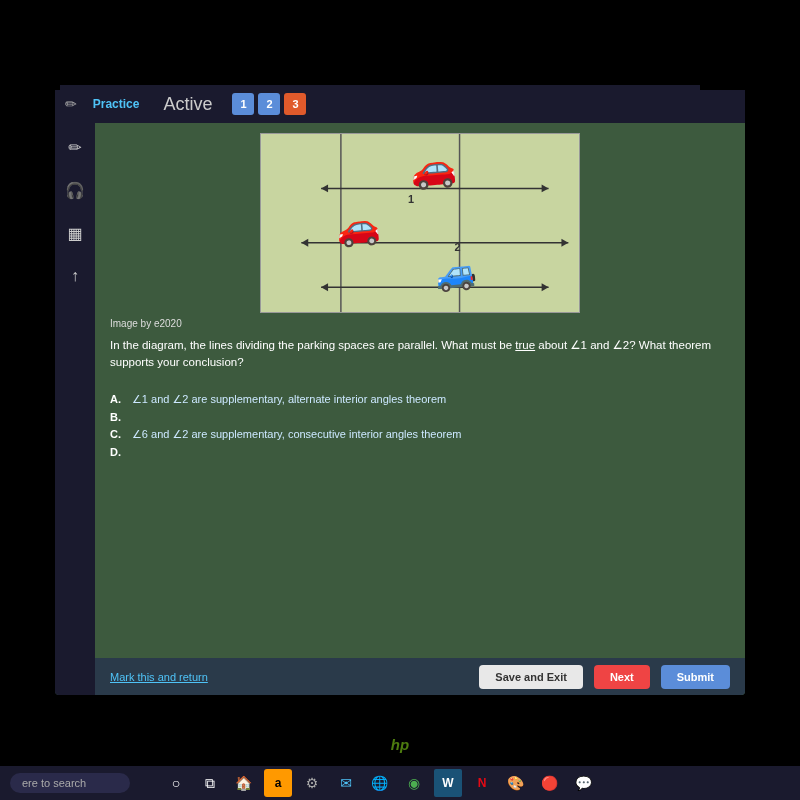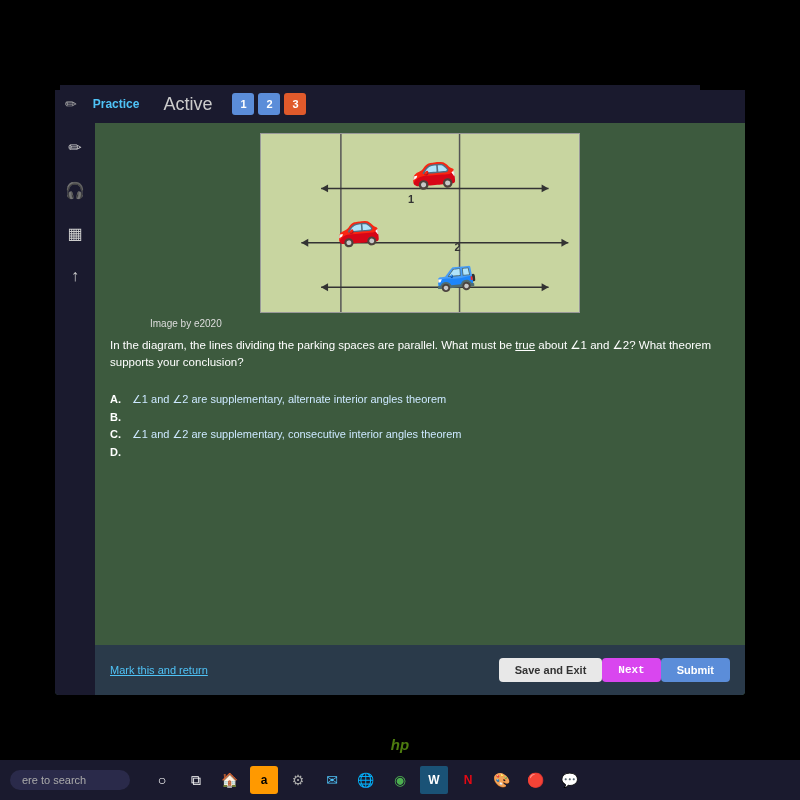--- a/index.html
+++ b/index.html
@@ -117,21 +117,20 @@
       margin: 0 auto 5px auto;
       position: relative;
       overflow: hidden;
     }
 
     .image-credit {
       font-size: 10px;
       color: #ddd;
       margin-bottom: 8px;
       text-align: left;
-      margin-left: 40px;
     }
 
     .question-text {
       font-size: 11.5px;
       color: #fff;
       line-height: 1.5;
       margin-bottom: 21px;
     }
 
     .question-text em {
@@ -164,77 +163,76 @@
     .choice-text {
       color: #cce8ff;
     }
 
     
     .bottom-bar {
       position: absolute;
       bottom: 0;
       left: 0;
       right: 0;
-      height: 50px;
+      height: 37px;
       background: #2a3a4a;
       display: flex;
       align-items: center;
       justify-content: space-between;
       padding: 16px 15px;
     }
 
     .mark-return {
       color: #4fc3f7;
       font-size: 11px;
       text-decoration: underline;
       cursor: pointer;
     }
 
     .btn-group {
       display: flex;
-      gap: 0;
+      gap: 11px;
     }
 
     .btn {
       padding: 6px 16px;
       border: none;
       border-radius: 4px;
       font-size: 11px;
       cursor: pointer;
       font-weight: bold;
     }
 
     .btn-save {
       background: #e8e8e8;
       color: #333;
     }
 
     .btn-next {
-      background: #d946ef;
+      background: #ef4444;
       color: #fff;
-      font-family: Liberation Mono, monospace;
     }
 
     .btn-submit {
       background: #5b8dd9;
       color: #fff;
     }
 
     
     .taskbar {
       position: absolute;
       bottom: 0;
       left: 0;
       width: 800px;
-      height: 40px;
+      height: 34px;
       background: #1a1a2e;
       display: flex;
       align-items: center;
       padding: 0 10px;
-      gap: 8px;
+      gap: 22px;
     }
 
     .taskbar-search {
       background: #2a2a4a;
       border-radius: 15px;
       padding: 4px 12px;
       font-size: 11px;
       color: #aaa;
       min-width: 120px;
     }
@@ -339,21 +337,21 @@
     <div class="answer-choices">
       <div class="answer-choice">
         <span class="choice-letter">A.</span>
         <span class="choice-text">∠1 and ∠2 are supplementary, alternate interior angles theorem</span>
       </div>
       <div class="answer-choice">
         <span class="choice-letter">B.</span>
       </div>
       <div class="answer-choice">
         <span class="choice-letter">C.</span>
-        <span class="choice-text">∠1 and ∠2 are supplementary, consecutive interior angles theorem</span>
+        <span class="choice-text">∠6 and ∠2 are supplementary, consecutive interior angles theorem</span>
       </div>
       <div class="answer-choice">
         <span class="choice-letter">D.</span>
       </div>
     </div>
 
     <div class="bottom-bar">
       <span class="mark-return">Mark this and return</span>
       <div class="btn-group">
         <button class="btn btn-save">Save and Exit</button>

